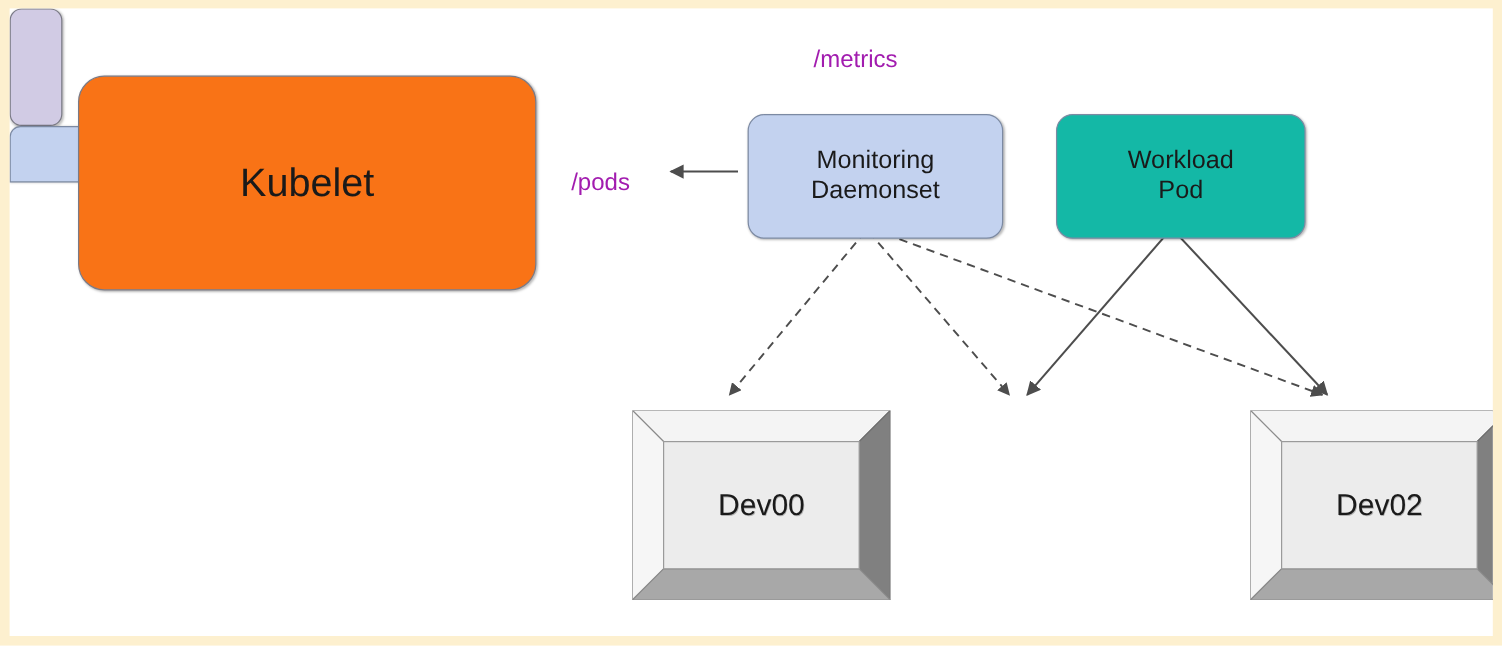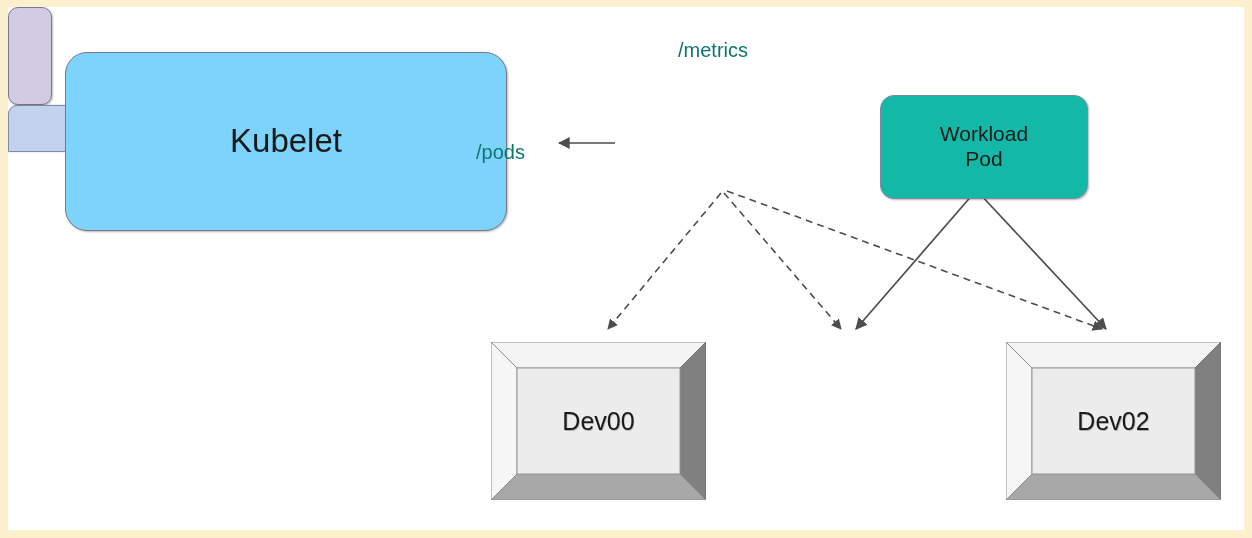--- a/index.html
+++ b/index.html
@@ -58,24 +58,24 @@
     top: 88px;
     width: 42px;
     height: 96px;
     background: #d1cbe4;
     border: 1.4px solid #7a7a86;
     border-radius: 10px;
     box-shadow: 1px 1px 2px rgba(0,0,0,0.25);
   }
   #kubelet {
     left: 57px;
-    top: 45px;
-    width: 442px;
+    top: 56px;
+    width: 382px;
     height: 179px;
-    background: #7dd3fc;
+    background: #f97316;
     border: 1.4px solid #7a7a86;
     border-radius: 22px;
     font-size: 33px;
   }
 
   #metrics-tab {
     left: 661px;
     top: 57px;
     width: 123px;
     height: 45px;
@@ -102,32 +102,33 @@
     background: #14b8a6;
     border: 1.4px solid #7c8aa3;
     border-radius: 14px;
     font-size: 21px;
   }
 
   
   .edge-label {
     position: absolute;
     font-size: 20px;
-    color: #0f766e;
+    color: #a21caf;
     white-space: nowrap;
   }
   #label-pods   { left: 468px; top: 134px; }
   #label-metrics{ left: 670px; top: 32px;  }
 
   
   .device {
     position: absolute;
     width: 215px;
     height: 158px;
     top: 335px;
+    margin-left: 36px;
   }
   #device-0 { left: 483px; }
   #device-1 { left: 741px; }
   #device-2 { left: 998px; }
 
   .device .bevel-svg {
     position: absolute;
     left: 0; top: 0;
     width: 100%;
     height: 100%;
@@ -176,20 +177,26 @@
     </svg>
 
     <div id="kubelet-tab"></div>
     <div id="kubelet" class="node">
       <span>Kubelet</span>
     </div>
     <div id="label-pods" class="edge-label">/pods</div>
 
     <div id="metrics-tab"></div>
     <div id="label-metrics" class="edge-label">/metrics</div>
+    <div id="monitoring-daemonset" class="node">
+      <span>
+        <span>Monitoring</span><br>
+        <span>Daemonset</span>
+      </span>
+    </div>
 
     <div id="workload-pod" class="node">
       <span>
         <span>Workload</span><br>
         <span>Pod</span>
       </span>
     </div>
 
     <div id="device-0" class="device">
       <svg class="bevel-svg" viewBox="0 0 215 158" preserveAspectRatio="none">

